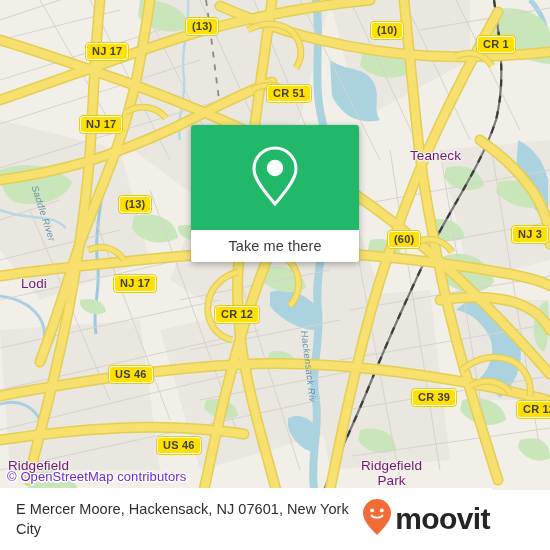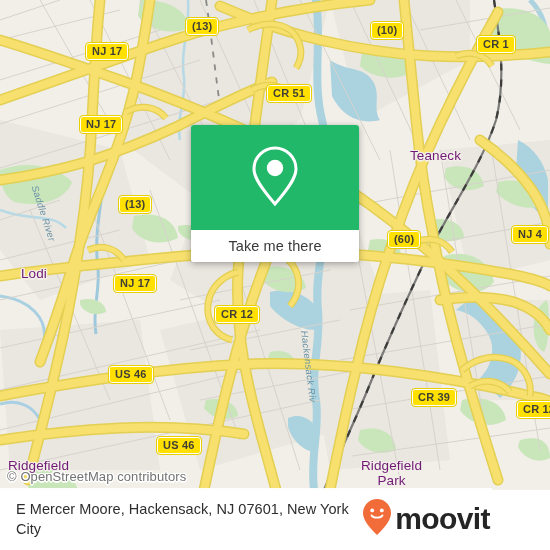--- a/index.html
+++ b/index.html
@@ -61,21 +61,21 @@
     letter-spacing: .3px;
   }
   .water-label.rot-saddle { transform: rotate(72deg); transform-origin: 0 0; }
   .water-label.rot-hack   { transform: rotate(83deg); transform-origin: 0 0; }
 
   
   #attribution {
     position: absolute;
     left: 7px; top: 469px;
     font-size: 13px;
-    color: #737373;
+    color: #6d28d9;
     letter-spacing: .1px;
     text-shadow: 1.5px 0 #fff, -1.5px 0 #fff, 0 1.5px #fff, 0 -1.5px #fff,
                  1px 1px #fff, -1px -1px #fff, 1px -1px #fff, -1px 1px #fff;
     white-space: nowrap;
   }
 
   
   #popup-card {
     position: absolute;
     left: 191px; top: 125px;
@@ -306,32 +306,32 @@
 
     <div class="layer" id="shield-layer">
         <div class="shield" style="left: 186px; top: 18px;">(13)</div>
         <div class="shield" style="left: 371px; top: 22px;">(10)</div>
         <div class="shield" style="left: 477px; top: 36px;">CR 1</div>
         <div class="shield" style="left: 86px; top: 43px;">NJ 17</div>
         <div class="shield" style="left: 267px; top: 85px;">CR 51</div>
         <div class="shield" style="left: 80px; top: 116px;">NJ 17</div>
         <div class="shield" style="left: 119px; top: 196px;">(13)</div>
         <div class="shield" style="left: 388px; top: 231px; text-align: right;">(60)</div>
-        <div class="shield" style="left: 512px; top: 226px;">NJ 4</div>
+        <div class="shield" style="left: 512px; top: 226px;">NJ 3</div>
         <div class="shield" style="left: 114px; top: 275px;">NJ 17</div>
         <div class="shield" style="left: 215px; top: 306px;">CR 12</div>
         <div class="shield" style="left: 109px; top: 366px;">US 46</div>
         <div class="shield" style="left: 412px; top: 389px;">CR 39</div>
         <div class="shield" style="left: 517px; top: 401px;">CR 12</div>
         <div class="shield" style="left: 157px; top: 437px;">US 46</div>
       </div>
 
     <div class="layer" id="place-layer">
         <div class="place" style="left: 410px; top: 148px;">Teaneck</div>
-        <div class="place" style="left: 21px; top: 266px; text-align: center;">Lodi</div>
+        <div class="place" style="left: 21px; top: 276px; text-align: center;">Lodi</div>
         <div class="place" style="left: 8px; top: 458px;">Ridgefield</div>
         <div class="place two" style="left: 361px; top: 458px;">
           <div>Ridgefield</div>
           <div>Park</div>
         </div>
       </div>
 
     <div class="layer" id="water-layer">
         <div class="water-label rot-saddle" style="left: 40px; top: 184px;">Saddle River</div>
         <div class="water-label rot-hack" style="left: 310px; top: 330px;">Hackensack Riv</div>

